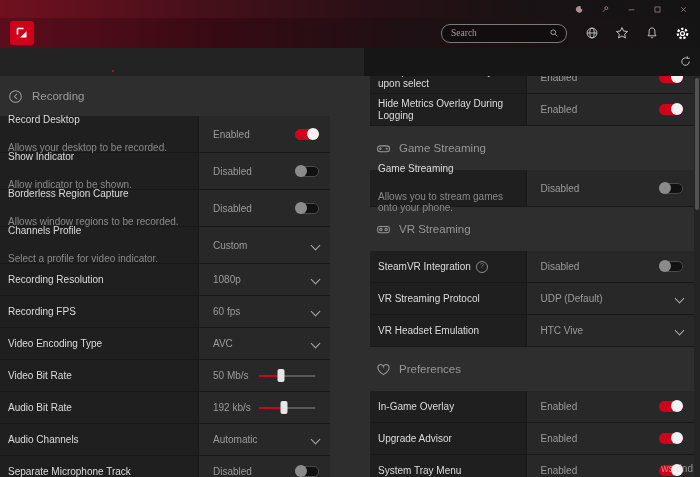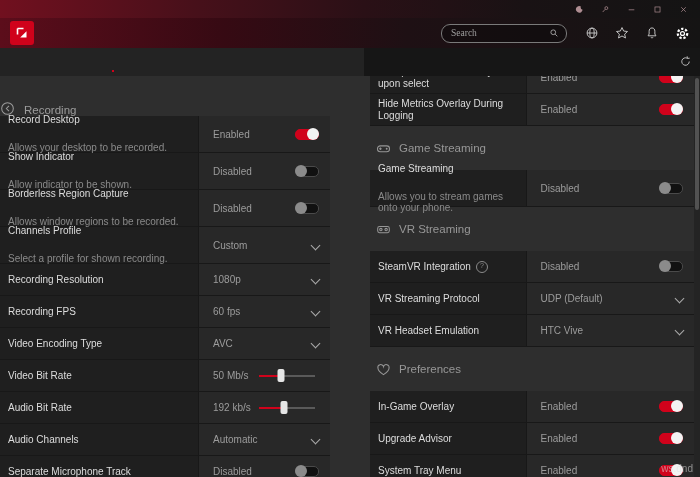--- a/index.html
+++ b/index.html
@@ -27,21 +27,21 @@
   .tabbar{height:28px;background:linear-gradient(90deg,#232323 0 52%,#161616 52% 100%);
           display:flex;align-items:center;padding-left:8px;position:relative}
   .tab{font-size:10.5px;color:#b3b3b3;padding:0 7px;height:100%;display:flex;align-items:center;position:relative;cursor:default}
   .tab.active{color:#ffffff;font-weight:700}
   .tab.active::after{content:'';position:absolute;left:6px;right:6px;bottom:4px;height:2px;background:#d0021b}
   .reset-btn{position:absolute;right:8px;top:7px;color:#bdbdbd}
 
   
   .left-col{position:absolute;left:0;top:76px;width:330px;bottom:0;overflow:hidden}
   .right-col{position:absolute;left:370px;top:76px;width:324px;bottom:0;overflow:hidden}
-  .panel-header{height:40px;display:flex;align-items:flex-end;gap:9px;padding-left:0;color:#9c9c9c;font-size:11.5px}
+  .panel-header{height:40px;display:flex;align-items:center;gap:9px;padding-left:8px;color:#9c9c9c;font-size:11.5px}
   .panel-header svg{color:#9c9c9c}
 
   .section{height:44px;display:flex;align-items:center;gap:8px;padding-left:6px;color:#979797;font-size:11.5px}
   .sec-ic{color:#979797}
 
   .row{display:flex;height:31px;background:#1f1f1f;border-bottom:1px solid #181818;box-sizing:content-box}
   .row.has-sub{height:36px}
   .row.clipped{margin-top:-14px}
   .cell-label{flex:0 0 60%;box-sizing:border-box;padding:3px 10px 3px 8px;display:flex;flex-direction:column;justify-content:center;background:#1f1f1f}
   .right-col .cell-label{flex-basis:48%}
@@ -310,21 +310,21 @@
           </span>
 
     </div>
   </div>
       <div class="row has-sub">
     <div class="cell-label">
       <div class="lbl">
         <span>Channels Profile</span>
 
       </div>
-      <div class="sub">Select a profile for shown recording.</div>
+      <div class="sub">Select a profile for video indicator.</div>
     </div>
     <div class="cell-control">
       <span class="value">Custom</span>
 
       <span class="chev"></span>
     </div>
   </div>
       <div class="row">
     <div class="cell-label">
       <div class="lbl">

